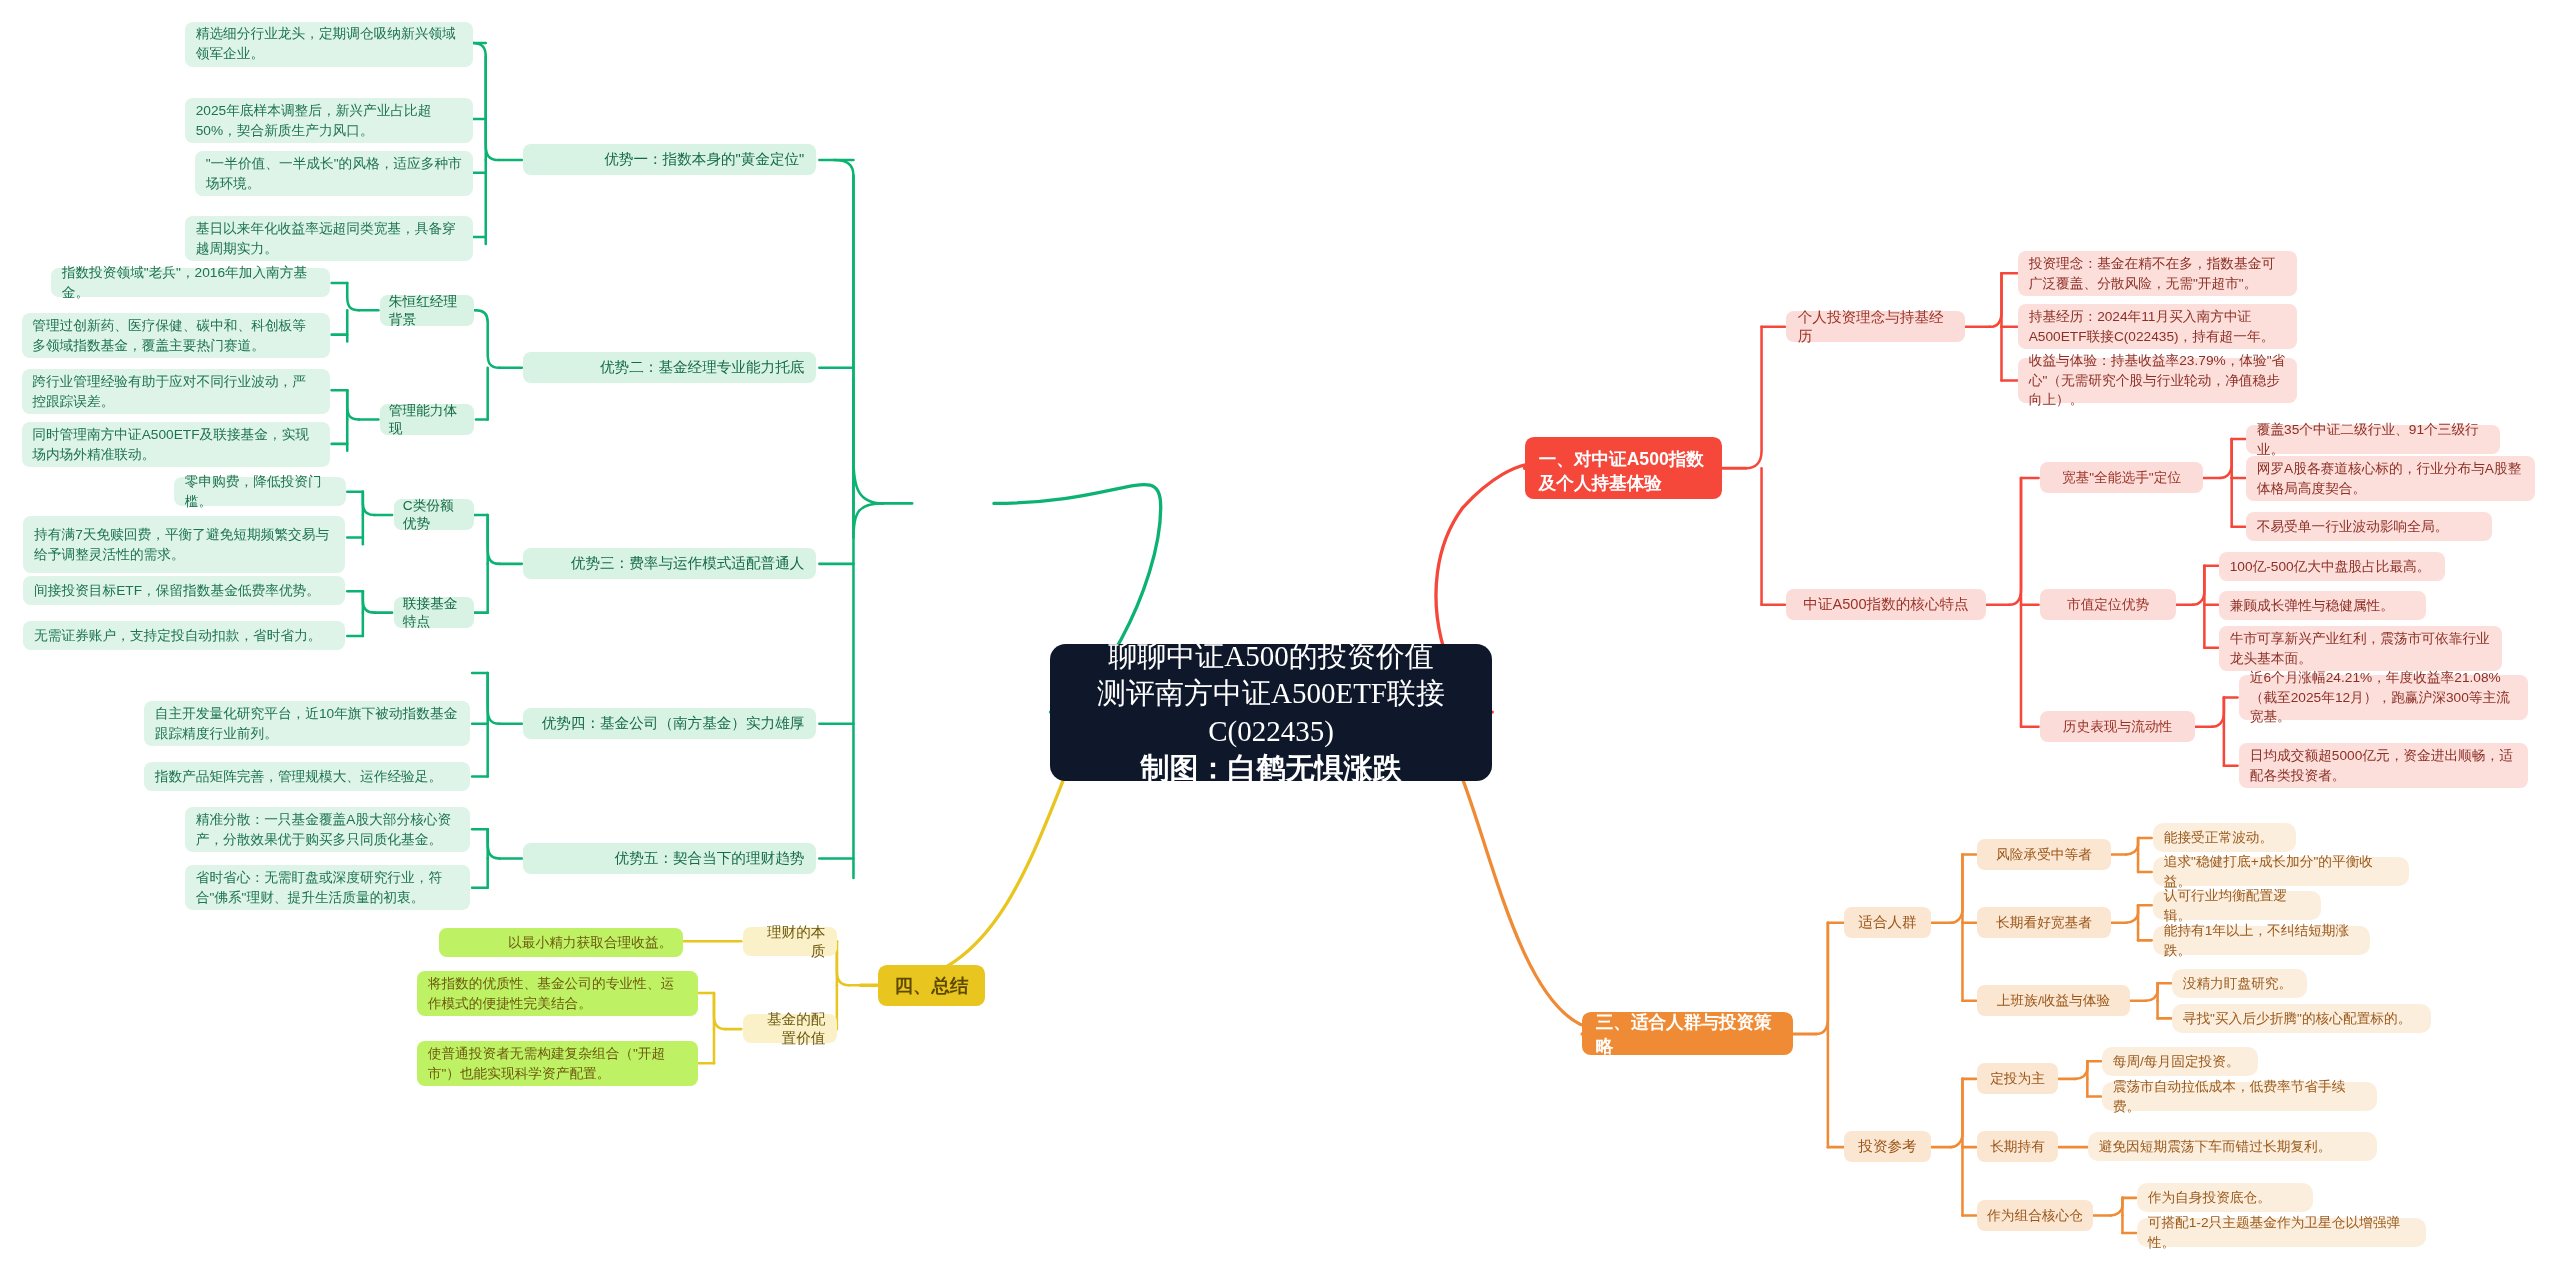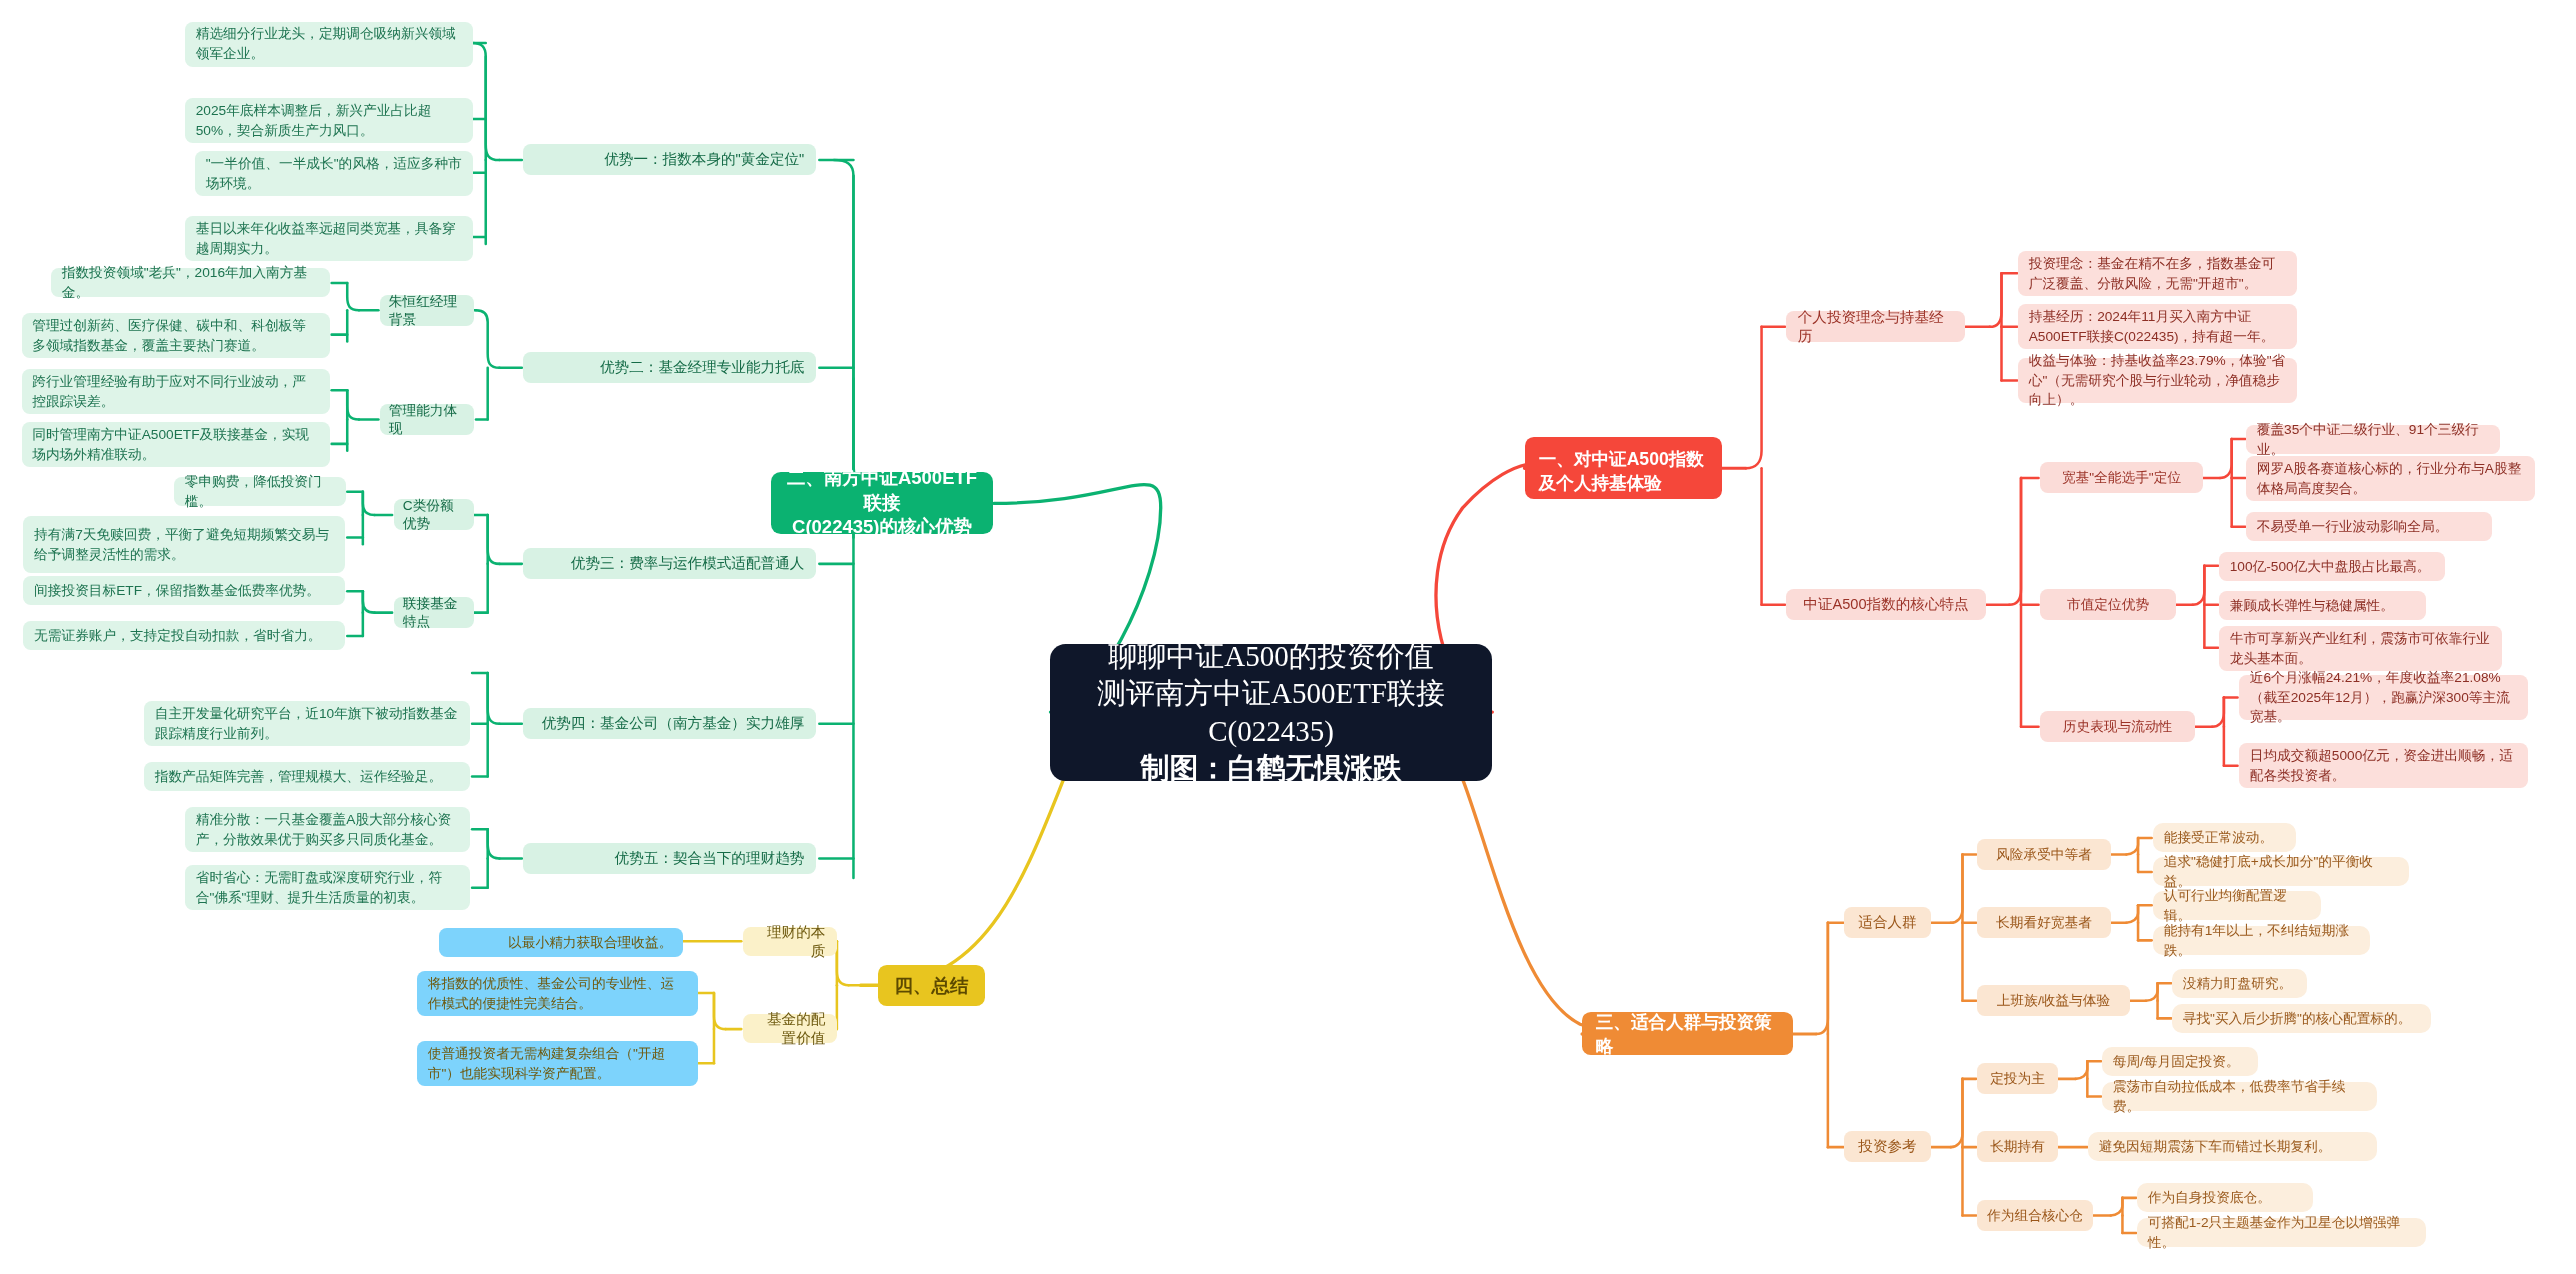--- a/index.html
+++ b/index.html
@@ -26,21 +26,21 @@
   .r-l2{background:#fcdfdb;color:#8d2f25;font-size:13.7px;padding:6.8px 10.7px;border-radius:7.8px;line-height:1.45;}
   
   .o-main{background:#ef8b35;color:#ffffff;font-weight:bold;font-size:17.6px;
           padding:9.8px 13.7px;border-radius:8.8px;}
   .o-l1{background:#fbe6d2;color:#9a5619;font-size:14.6px;padding:6.8px 11.7px;border-radius:7.8px;}
   .o-l2{background:#fceedd;color:#9a5a1d;font-size:13.7px;padding:6.8px 10.7px;border-radius:10px;line-height:1.45;}
   
   .y-main{background:#e8c51f;color:#5d4a00;font-weight:bold;font-size:18.5px;
           padding:9.8px 15.6px;border-radius:8.8px;justify-content:center;}
   .y-l1{background:#fbf1c9;color:#6e5a10;font-size:14.6px;padding:6.8px 11.7px;border-radius:7.8px;}
-  .y-l2{background:#7dd3fc;color:#6e5a10;font-size:13.7px;padding:6.8px 10.7px;border-radius:7.8px;line-height:1.45;}
+  .y-l2{background:#bef264;color:#6e5a10;font-size:13.7px;padding:6.8px 10.7px;border-radius:7.8px;line-height:1.45;}
   .ta-right{justify-content:flex-end;text-align:right;}
 </style>
 </head>
 <body>
 
 <div id="canvas">
 
 <svg class="links" viewBox="0 0 2641 1307">
   <g fill="none" stroke-width="2.6" stroke-linecap="round">
 
@@ -249,24 +249,20 @@
   </g>
 </svg>
 
 <div class="node central" style="left:1050px;top:644px;width:442px;height:137px;flex-direction:column;">
   <span>聊聊中证A500的投资价值</span>
   <span>测评南方中证A500ETF联接</span>
   <span>C(022435)</span>
   <b>制图：白鹤无惧涨跌</b>
 </div>
 
-<div class="node g-main" style="left:771px;top:472px;width:222px;height:62px;flex-direction:column;">
-  <span>二、南方中证A500ETF联接</span>
-  <span>C(022435)的核心优势</span>
-</div>
 
 <div class="node g-l1 ta-right" style="left:523px;top:144px;width:293px;height:31px;">优势一：指数本身的"黄金定位"</div>
 <div class="node g-l2" style="left:185px;top:21.5px;width:288px;height:45px;">精选细分行业龙头，定期调仓吸纳新兴领域领军企业。</div>
 <div class="node g-l2" style="left:185px;top:98px;width:288px;height:45px;">2025年底样本调整后，新兴产业占比超50%，契合新质生产力风口。</div>
 <div class="node g-l2" style="left:195px;top:151px;width:278px;height:45px;">"一半价值、一半成长"的风格，适应多种市场环境。</div>
 <div class="node g-l2" style="left:185px;top:216px;width:288px;height:45px;">基日以来年化收益率远超同类宽基，具备穿越周期实力。</div>
 
 <div class="node g-l1 ta-right" style="left:523px;top:352px;width:293px;height:31px;">优势二：基金经理专业能力托底</div>
 <div class="node g-l1" style="left:380px;top:295px;width:94px;height:31px;font-size:13.7px;padding:5.9px 8.8px;">朱恒红经理背景</div>
 <div class="node g-l2" style="left:51px;top:268px;width:279px;height:29px;">指数投资领域"老兵"，2016年加入南方基金。</div>

